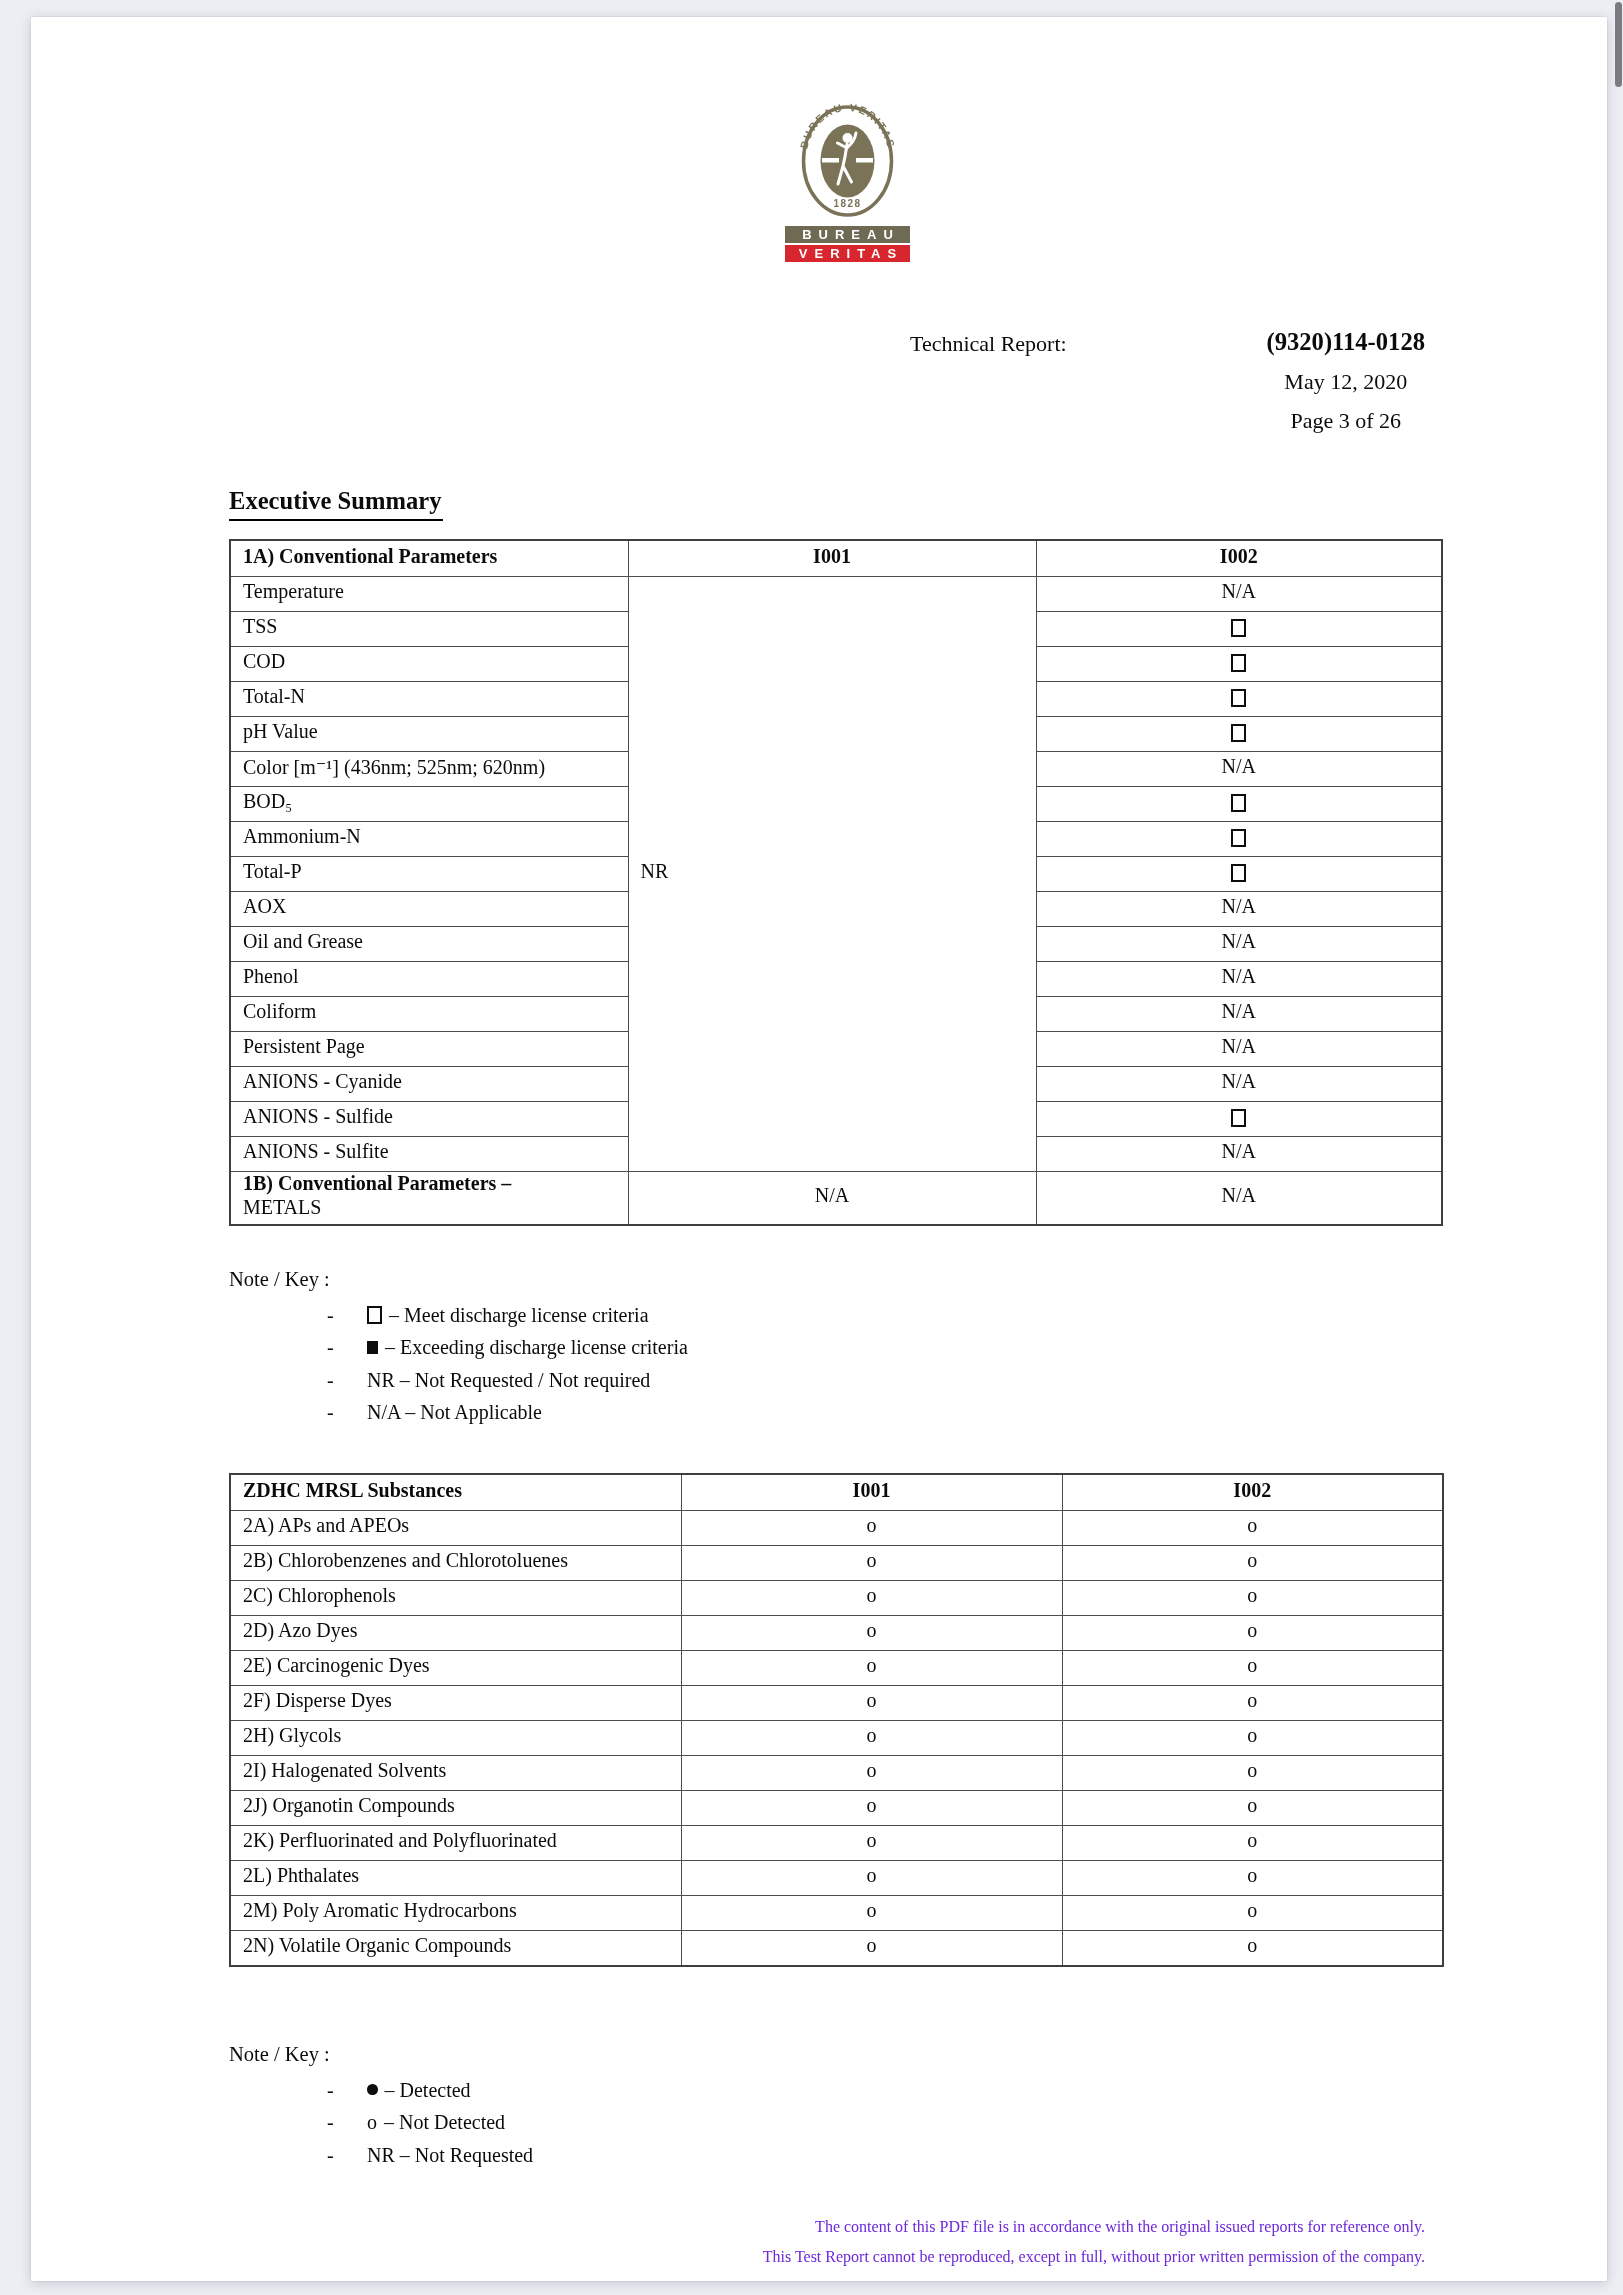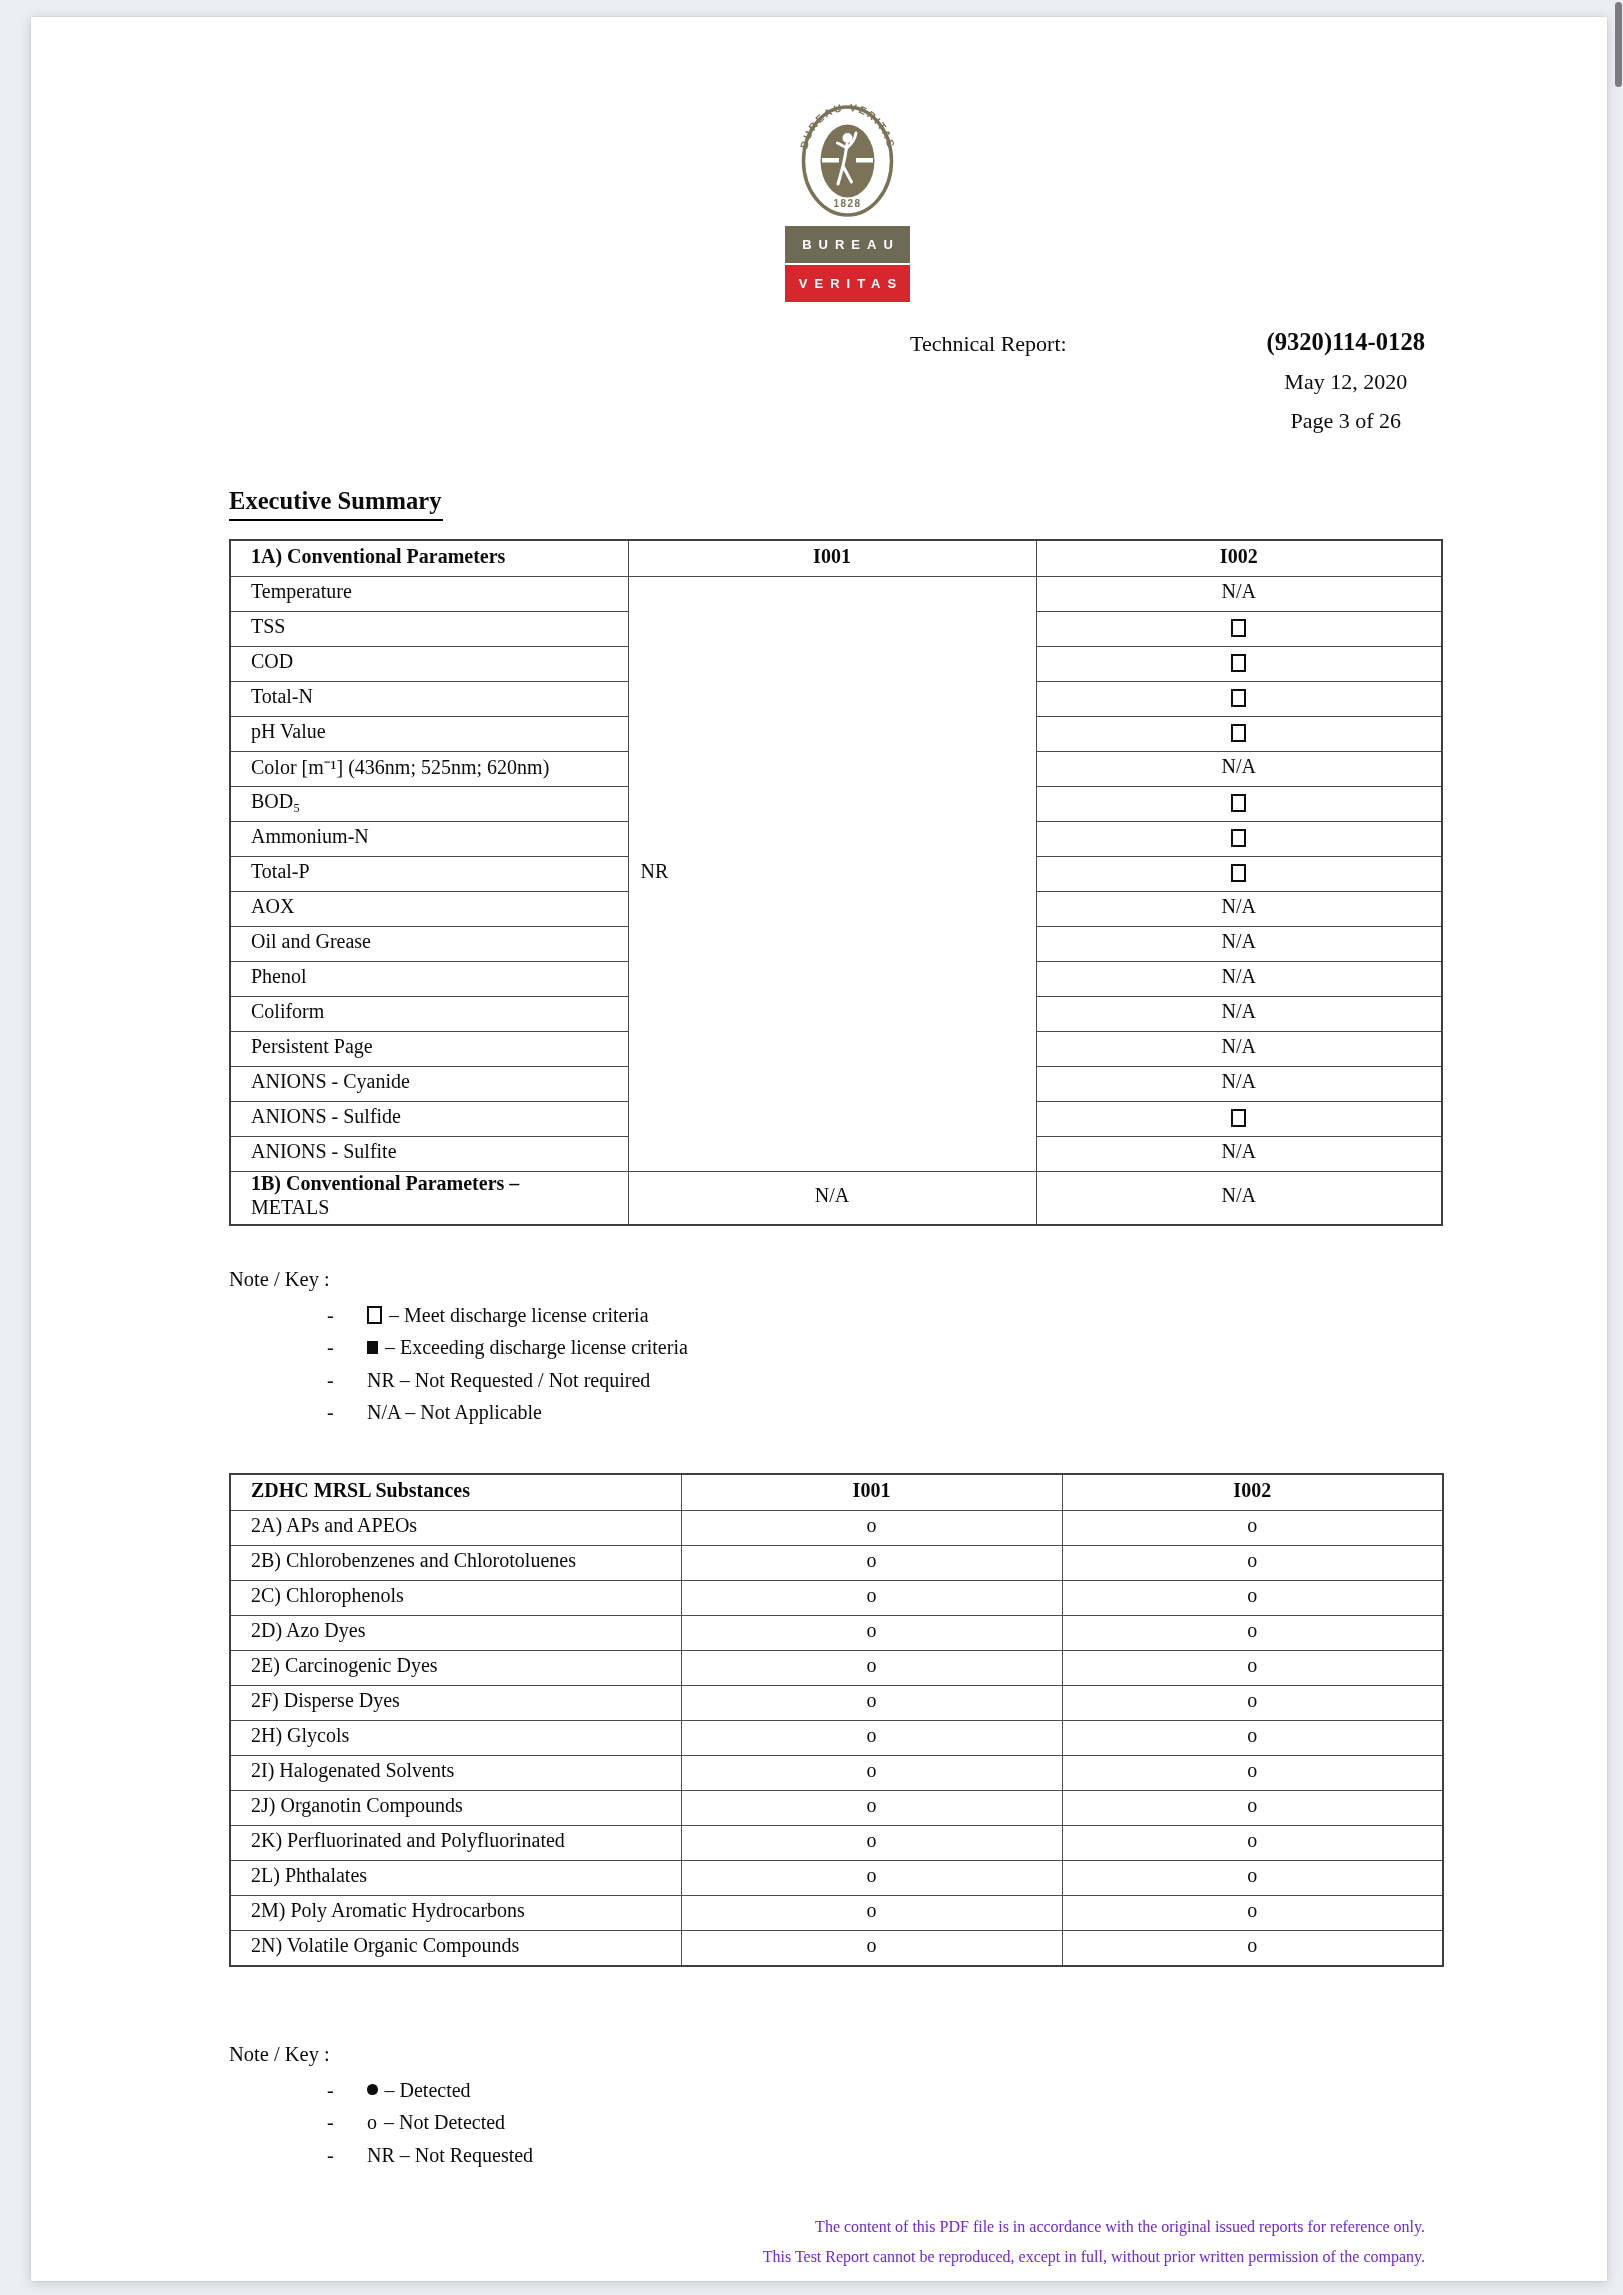--- a/index.html
+++ b/index.html
@@ -15,21 +15,21 @@
     box-shadow:0 2px 11px rgba(40,40,70,.20), 0 0 1px rgba(40,40,70,.25);
   }
   .scroll-thumb{
     position:absolute;right:2px;top:1.5px;width:7.5px;height:85px;
     border-radius:4px;background:#7b7b80;
   }
   
   .logo-wrap{position:absolute;left:754px;top:86px;width:125px;}
   .emblem{display:block;margin:0 auto;}
   .logo-bar{
-    height:37px;display:flex;align-items:center;justify-content:center;
+    height:17px;display:flex;align-items:center;justify-content:center;
     font-family:"Liberation Sans","DejaVu Sans",sans-serif;
     font-weight:bold;color:#ffffff;font-size:13px;
     letter-spacing:7px;padding-left:7px;box-sizing:border-box;
   }
   .bar-bureau{background:#6f6a54;margin-top:3.5px;}
   .bar-veritas{background:#d8262e;margin-top:2px;}
   
   .tech-label{position:absolute;left:879px;top:307px;font-size:22px;line-height:39px;}
   .report-meta{position:absolute;top:305px;right:182px;text-align:center;}
   .report-no{font-size:24.6px;font-weight:bold;line-height:40px;}
@@ -47,21 +47,21 @@
     border:2px solid #3f3f3f;
   }
   .t1{top:522px;}
   .t2{top:1456px;}
   .doc-table th,.doc-table td{
     border:1.5px solid #4c4c4c;
     font-size:20px;vertical-align:middle;text-align:center;
     padding:0 0 5px 0;height:29px;overflow:hidden;
   }
   .doc-table th{font-weight:bold;height:31px;padding-bottom:4.5px;}
-  .doc-table th.label,.doc-table td.label{text-align:left;padding-left:20px;font-family:Liberation Serif, serif;}
+  .doc-table th.label,.doc-table td.label{text-align:left;padding-left:12px;}
   .doc-table td.merged-cell{text-align:left;padding-left:12px;}
   .doc-table tr.footer-row td{height:46px;padding-bottom:4.5px;}
   .fr-line1{font-weight:bold;line-height:23.6px;}
   .fr-line2{font-weight:normal;line-height:23.6px;}
   .box-o{display:inline-block;width:11px;height:14px;border:2.5px solid #0d0d0d;background:#fff;vertical-align:middle;}
   .box-f{display:inline-block;width:11px;height:13px;background:#0d0d0d;vertical-align:middle;}
   .dot-f{display:inline-block;width:10.5px;height:10.5px;border-radius:50%;background:#0d0d0d;vertical-align:middle;margin-bottom:2px;}
   
   .nk{position:absolute;left:198px;}
   .nk1{top:1250px;}

